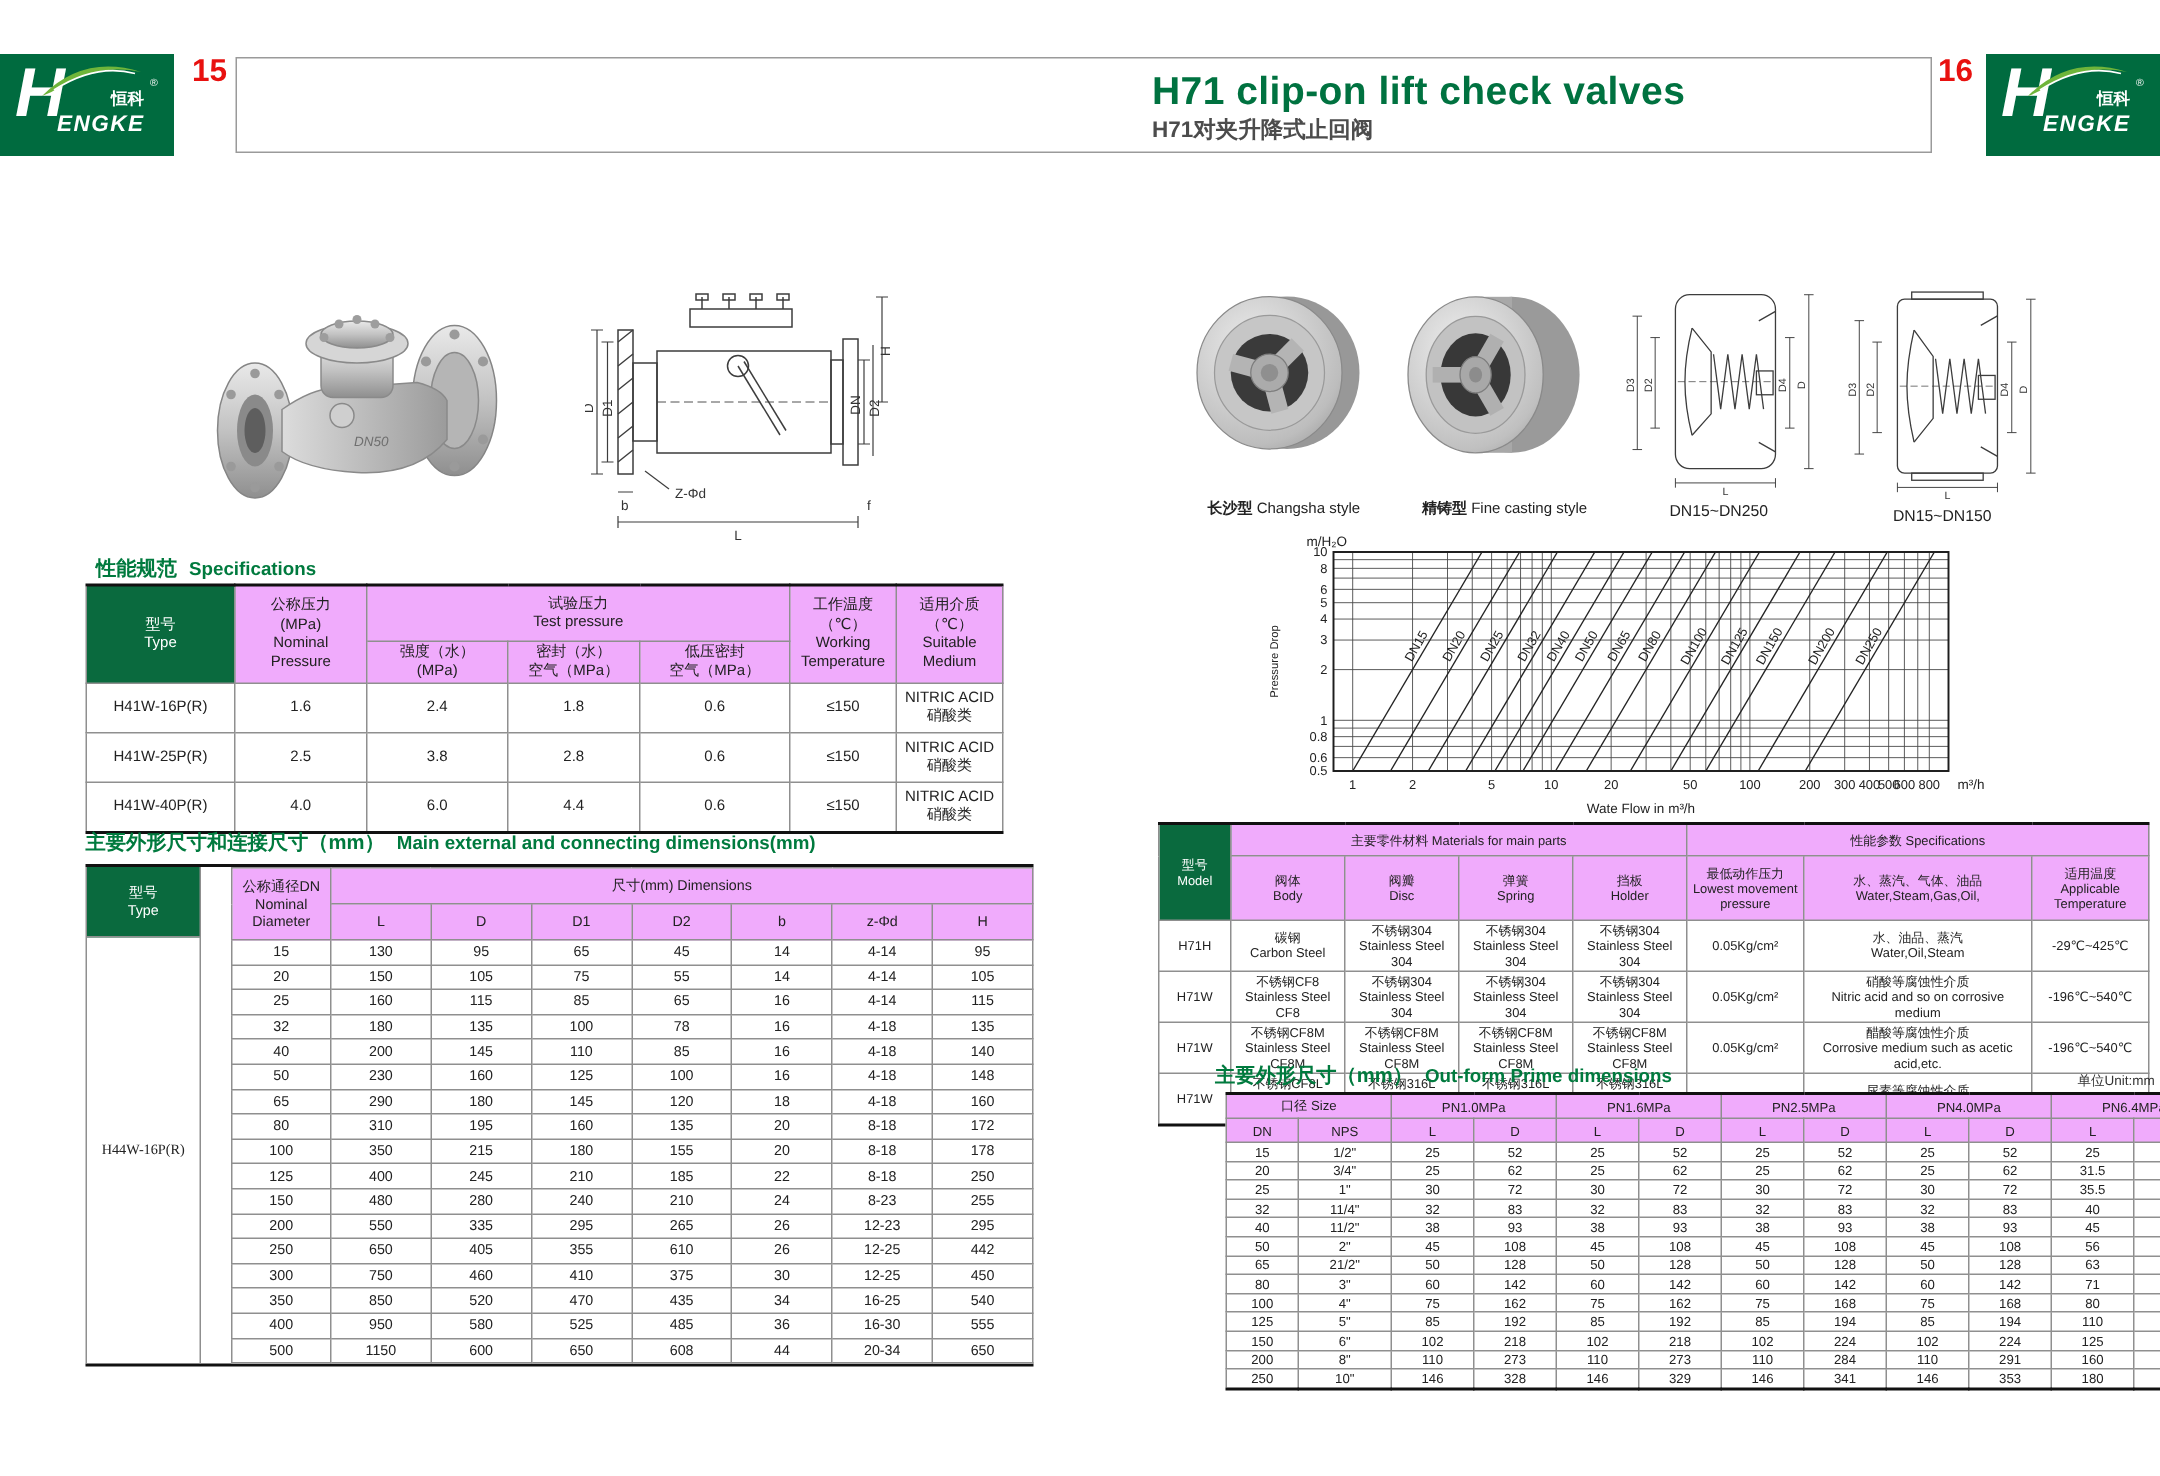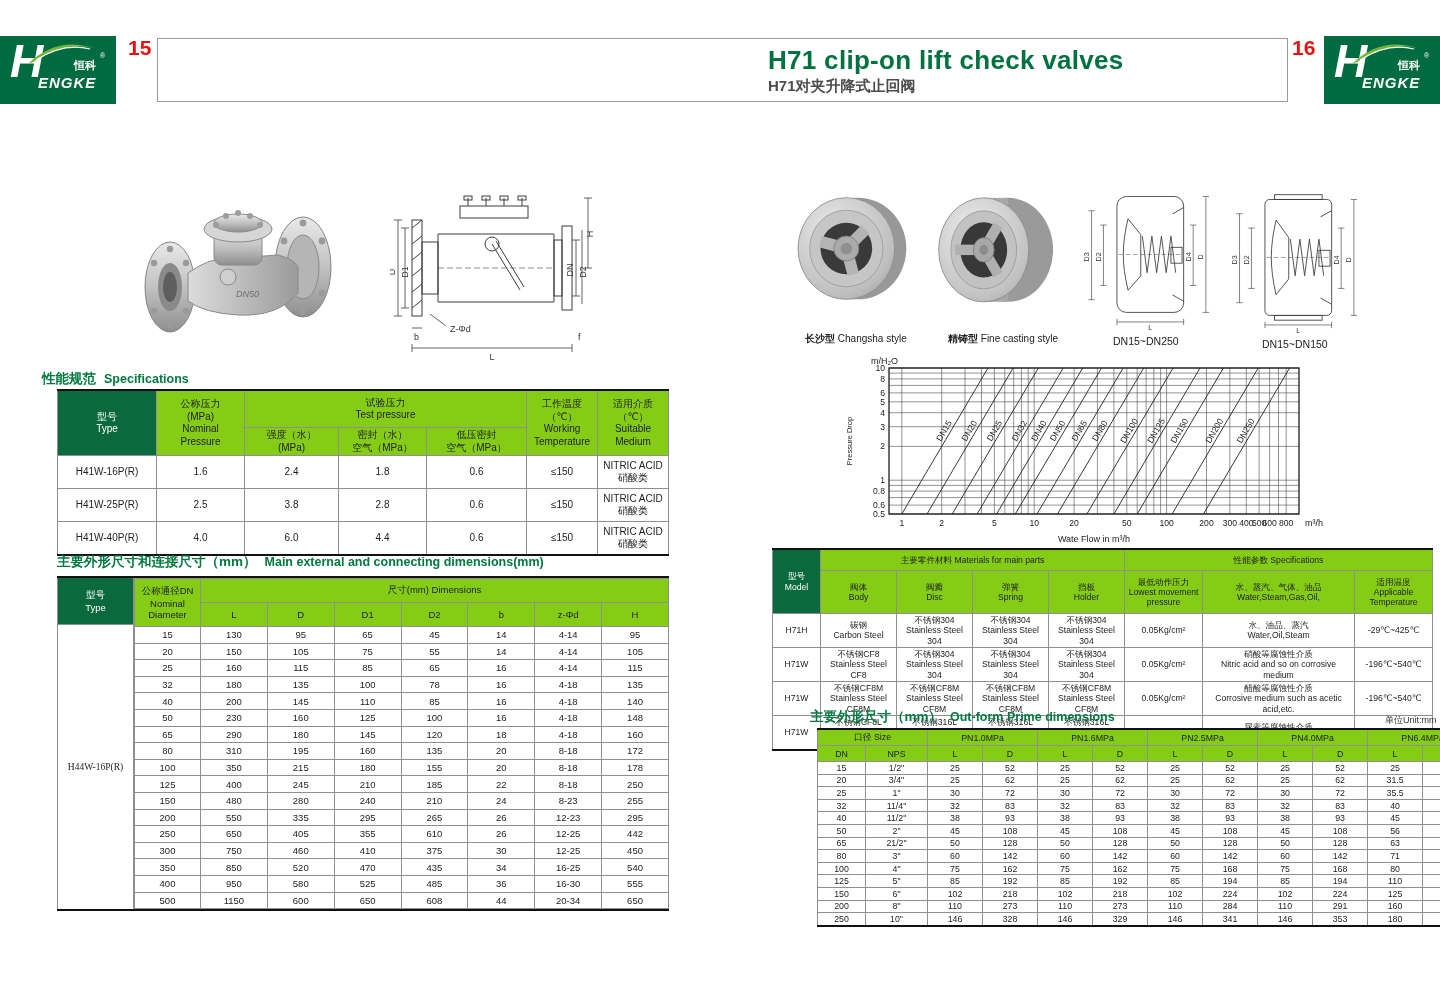--- a/index.html
+++ b/index.html
@@ -20,33 +20,33 @@
   .big-title{color:#007240;font-weight:bold;font-size:26px;line-height:1.1;letter-spacing:0.3px;}
   .sub-title{color:#4c4c4c;font-weight:bold;font-size:15px;margin-top:2px;}
   
   .sec-title{position:absolute;font-weight:bold;font-size:13.5px;color:#007a3e;white-space:nowrap;}
   .sec-title .en{font-size:12.5px;margin-left:8px;}
   .unit-note{position:absolute;font-size:9px;color:#333;}
   
   .tbl{border-collapse:collapse;table-layout:fixed;background:#fff;}
   .tbl th,.tbl td{border:1px solid #8f8f8f;text-align:center;vertical-align:middle;
                   white-space:pre-line;padding:1px 2px;font-weight:normal;}
-  .tbl thead th{background:#84cc16;color:#222;}
+  .tbl thead th{background:#f0abfc;color:#222;}
   .tbl .dk{background:#0a6a3e;color:#fff;}
   .tbl{border-top:2px solid #111;border-bottom:2px solid #111;}
   .spec{width:611px;font-size:10px;line-height:1.25;}
   .spec tbody td{height:30px;}
   .spec thead tr:first-child th{height:34px;}
   .dimwrap{position:absolute;display:flex;border-top:2px solid #111;border-bottom:2px solid #111;}
   .typecol{width:76px;display:flex;flex-direction:column;border-left:1px solid #8f8f8f;}
   .typecol-h{height:46px;background:#0a6a3e;color:#fff;display:flex;align-items:center;justify-content:center;
              font-size:9.5px;white-space:pre-line;text-align:center;border-right:1px solid #8f8f8f;border-bottom:1px solid #8f8f8f;}
   .typecol-b{flex:1;display:flex;align-items:center;justify-content:center;font-size:9.5px;
              border-right:1px solid #8f8f8f;font-family:Liberation Serif, serif;}
-  .dim{width:535px;font-size:9.5px;border-top:none;border-bottom:none;}
+  .dim{width:535px;font-size:9.5px;border-top:none;border-bottom:none;margin-left:20px;}
   .dim thead th{height:21px;}
   .dim tbody td{height:15.6px;padding:0 2px;}
   .mat{width:660px;font-size:8.6px;line-height:1.2;}
   .mat thead tr:first-child th{height:18px;}
   .mat thead tr:last-child th{height:40px;}
   .mat tbody td{height:24px;}
   .outf{width:660px;font-size:8.8px;}
   .outf thead th{height:13px;}
   .outf tbody td{height:11.6px;padding:0 2px;}
   .caption{position:absolute;font-size:10px;color:#222;white-space:nowrap;}
@@ -187,21 +187,21 @@
       <text x="203" y="54" transform="rotate(-90 203 54)" text-anchor="middle">H</text>
       <text x="183" y="90" transform="rotate(-90 183 90)" text-anchor="middle">DN</text>
       <text x="196" y="92" transform="rotate(-90 196 92)" text-anchor="middle">D2</text>
       <text x="60" y="152">Z-Φd</text>
       <text x="24" y="160">b</text>
       <text x="188" y="160">f</text>
       <text x="102" y="180" text-anchor="middle">L</text>
     </g>
   </svg>
 
-  <div class="sec-title" style="left:42px;top:370px;">
+  <div class="sec-title" style="left:64px;top:370px;">
     <span>性能规范</span><span class="en">Specifications</span>
   </div>
 
   <table class="tbl spec abs" style="left:57px;top:389px;">
     <colgroup>
         <col style="width:99px">
         <col style="width:88px">
         <col style="width:94px">
         <col style="width:88px">
       <col style="width:100px">

